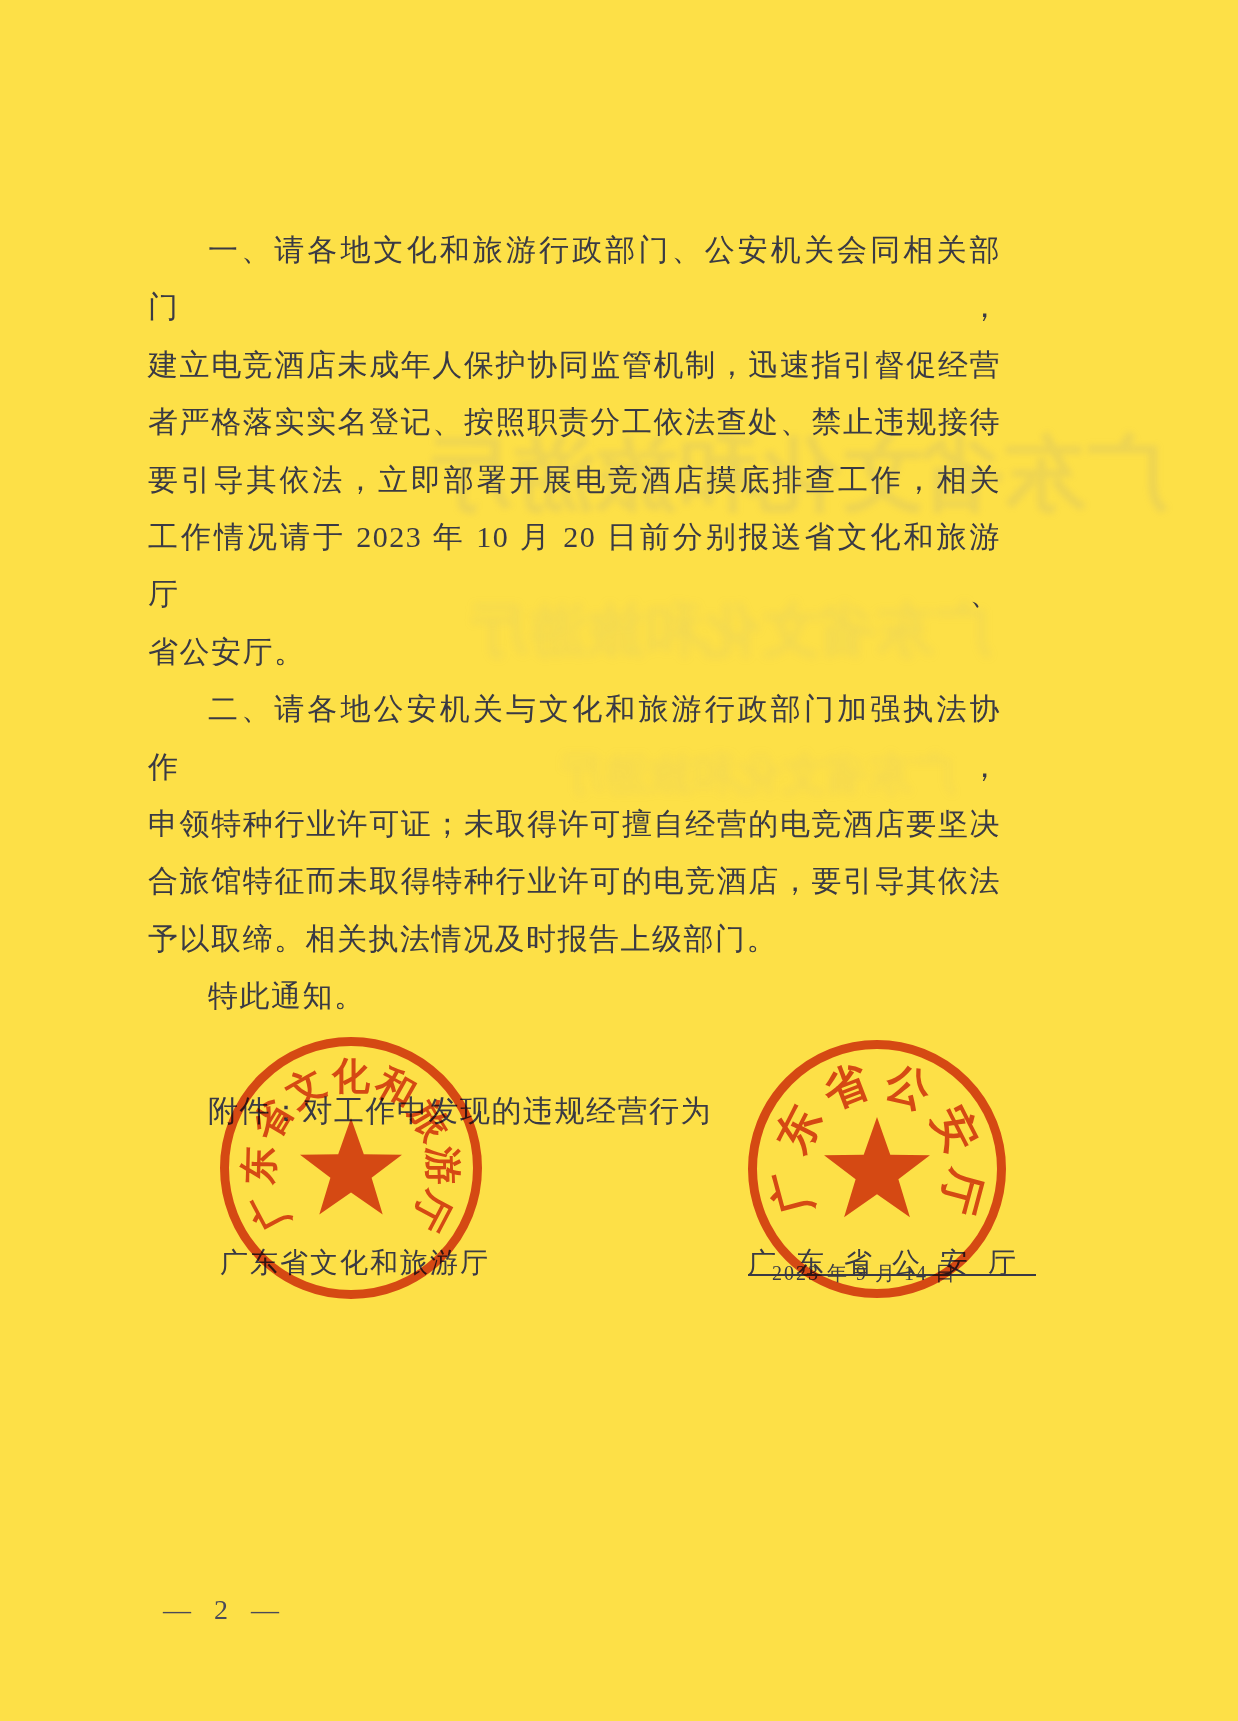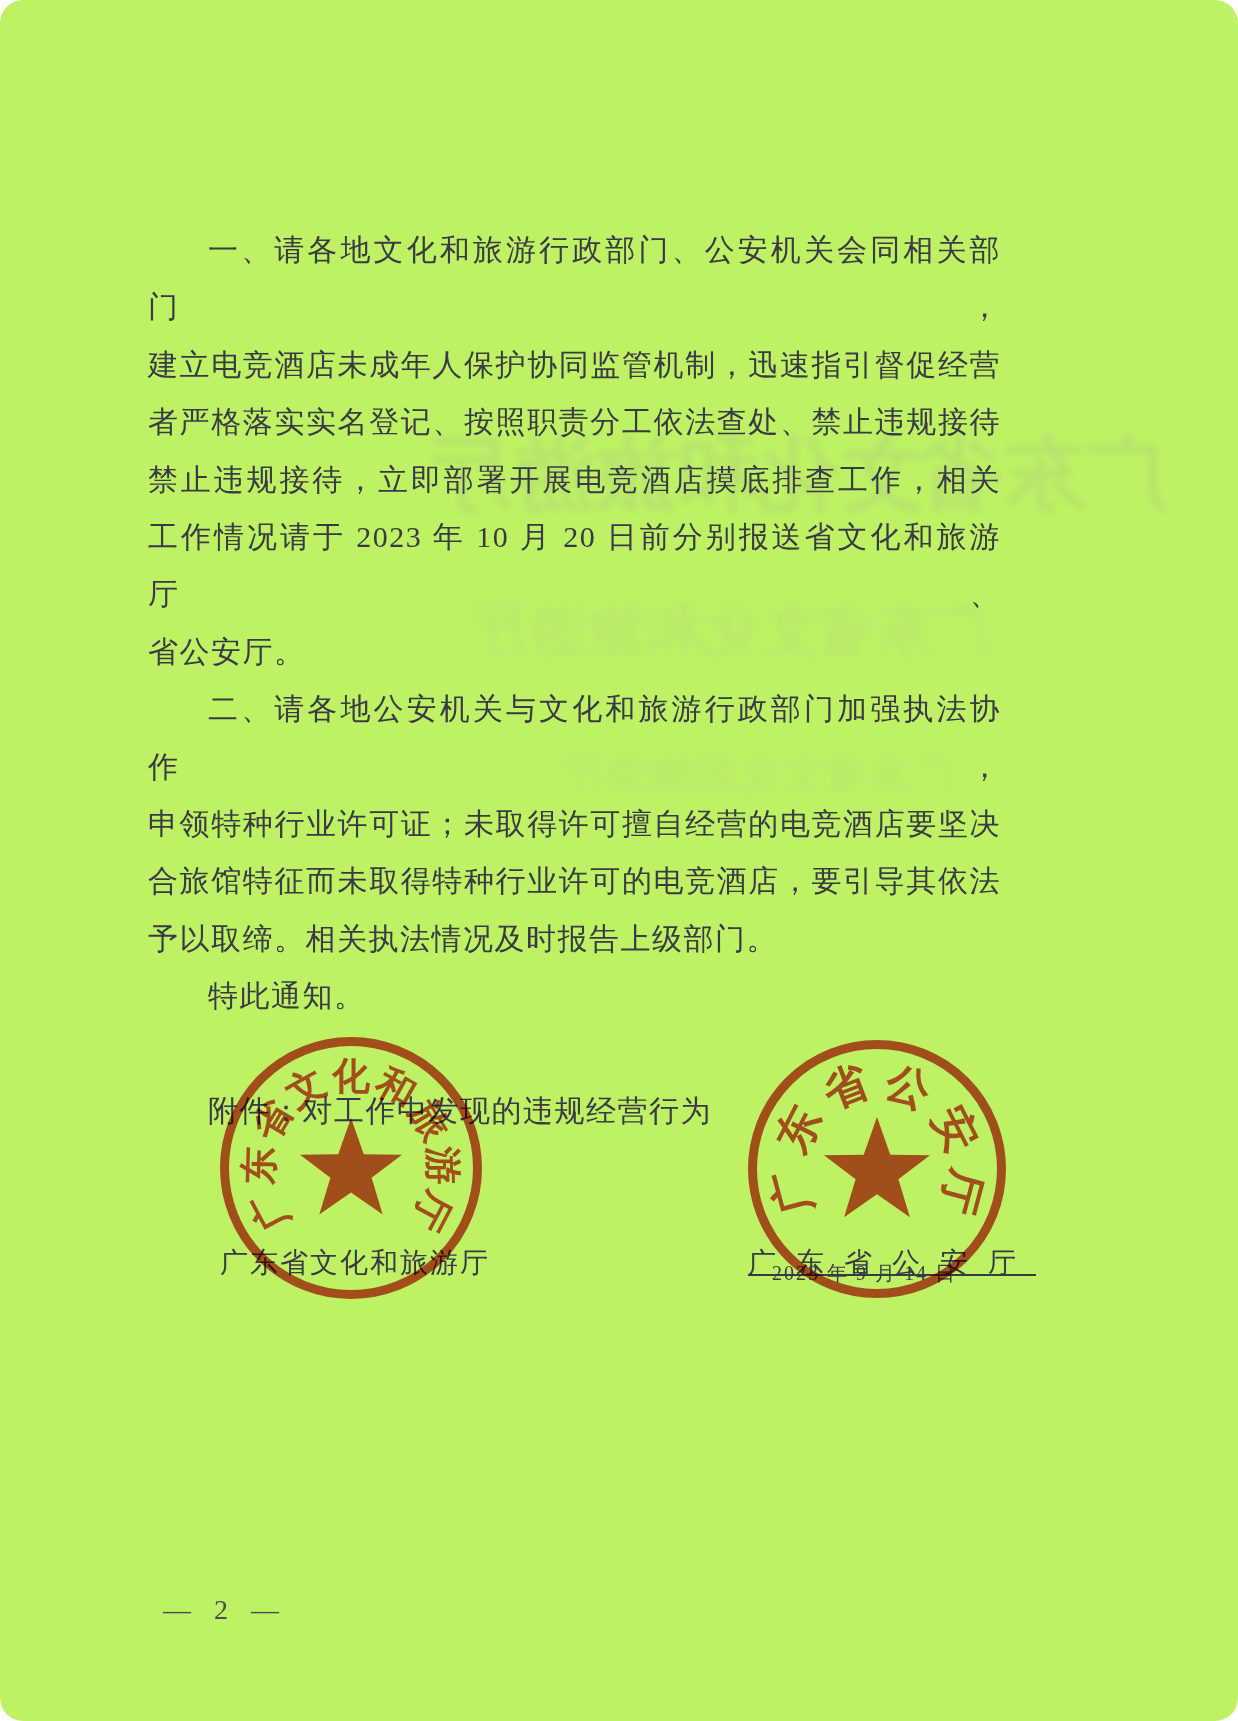--- a/index.html
+++ b/index.html
@@ -5,22 +5,21 @@
   html,body{margin:0;padding:0;}
   body{
     width:1238px;height:1721px;
     background:#ffffff;
     font-family:"Liberation Serif","DejaVu Serif",serif;
     position:relative;
     overflow:hidden;
   }
   .page{
     position:absolute;inset:0;
-    background:#bef264;
-    border-radius:23px;
+    background:#fde047;
   }
   
   .content{
     position:absolute;
     left:148px; top:221px;
     width:853px;
     color:#3a3a44;
     font-size:30px;
     letter-spacing:1.5px;
     line-height:57.4px;
@@ -127,21 +126,21 @@
   <div class="bleed bleed-1">广东省文化和旅游厅</div>
   <div class="bleed bleed-2">广东省文化和旅游厅</div>
   <div class="bleed bleed-3">广东省文化和旅游厅</div>
 
   <main class="content">
     <div>
         <div class="para">
           <div class="line indent">一、请各地文化和旅游行政部门、公安机关会同相关部门，</div>
           <div class="line">建立电竞酒店未成年人保护协同监管机制，迅速指引督促经营</div>
           <div class="line">者严格落实实名登记、按照职责分工依法查处、禁止违规接待</div>
-          <div class="line">禁止违规接待，立即部署开展电竞酒店摸底排查工作，相关</div>
+          <div class="line">要引导其依法，立即部署开展电竞酒店摸底排查工作，相关</div>
           <div class="line">工作情况请于 2023 年 10 月 20 日前分别报送省文化和旅游厅、</div>
           <div class="line last">省公安厅。</div>
         </div>
         <div class="para">
           <div class="line indent">二、请各地公安机关与文化和旅游行政部门加强执法协作，</div>
           <div class="line">申领特种行业许可证；未取得许可擅自经营的电竞酒店要坚决</div>
           <div class="line">合旅馆特征而未取得特种行业许可的电竞酒店，要引导其依法</div>
           <div class="line last">予以取缔。相关执法情况及时报告上级部门。</div>
         </div>
         <div class="para">

